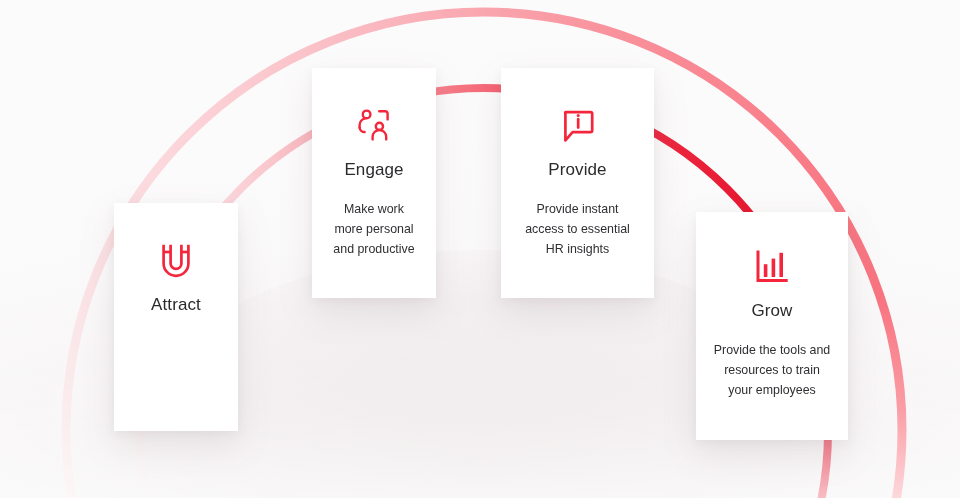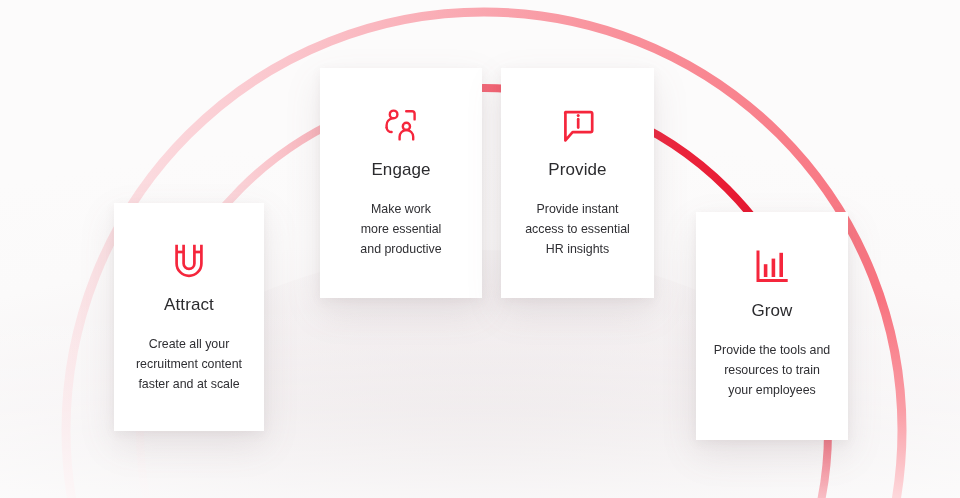--- a/index.html
+++ b/index.html
@@ -18,22 +18,22 @@
 
   .cards{position:absolute;left:0;top:0;width:960px;height:498px;}
 
   .card{
     position:absolute;
     background:#ffffff;
     box-sizing:border-box;
     display:flex;flex-direction:column;align-items:center;
     box-shadow:0 14px 34px rgba(120,100,105,0.13), 0 3px 10px rgba(120,100,105,0.07);
   }
-  .card.c1{left:114px;top:203px;width:150px;height:228px;}
-  .card.c2{left:320px;top:68px;width:162px;height:230px;}
+  .card.c1{left:114px;top:203px;width:124px;height:228px;}
+  .card.c2{left:312px;top:68px;width:124px;height:230px;}
   .card.c3{left:501px;top:68px;width:153px;height:230px;}
   .card.c4{left:696px;top:212px;width:152px;height:228px;}
 
   .icon-wrap{
     margin-top:37px;height:42px;display:flex;align-items:center;justify-content:center;
   }
   .card.c4 .icon-wrap{margin-top:34px;}
   .icon-wrap svg{display:block;}
 
   .card-title{
@@ -103,39 +103,36 @@
     <div class="card c1">
       <div class="icon-wrap">
         <svg width="34" height="36" viewBox="0 0 34 36" fill="none">
           <path d="M4.6 3.2 V20.4 a12.4 12.4 0 0 0 24.8 0 V3.2" stroke="#F5263C" stroke-width="2.7" stroke-linecap="square"></path>
           <path d="M11.6 3.2 V20.4 a5.4 5.4 0 0 0 10.8 0 V3.2" stroke="#F5263C" stroke-width="2.7" stroke-linecap="square"></path>
           <path d="M4.6 9.0 H11.6" stroke="#F5263C" stroke-width="2.7"></path>
           <path d="M22.4 9.0 H29.4" stroke="#F5263C" stroke-width="2.7"></path>
         </svg>
       </div>
       <div class="card-title">Attract</div>
-      <div class="card-body">Create all your
-recruitment content
-faster and at scale</div>
     </div>
 
     <div class="card c2">
       <div class="icon-wrap">
         <svg width="40" height="40" viewBox="0 0 40 40" fill="none" stroke="#F5263C" stroke-width="2.4" stroke-linecap="round">
           <circle cx="12.6" cy="8.4" r="3.8"></circle>
           <path d="M5.6 21.6 v-2.4 a7 7 0 0 1 5.6-6.8"></path>
           <path d="M5.6 21.6 a5 5 0 0 0 5 4.4"></path>
           <path d="M25.2 5.2 h5.8 a2.6 2.6 0 0 1 2.6 2.6 v5.6"></path>
           <circle cx="25.4" cy="20.4" r="3.6"></circle>
           <path d="M18.6 33.4 v-2.6 a6.8 6.8 0 0 1 13.6 0 v2.6"></path>
         </svg>
       </div>
       <div class="card-title">Engage</div>
       <div class="card-body">Make work
-more essential
+more personal
 and productive</div>
     </div>
 
     <div class="card c3">
       <div class="icon-wrap">
         <svg width="36" height="37" viewBox="0 0 36 37" fill="none">
           <path d="M5.4 4.2 h25.2 a1.6 1.6 0 0 1 1.6 1.6 v16.8 a1.6 1.6 0 0 1 -1.6 1.6 H12.6 L5.4 32.4 V5.8 a1.6 1.6 0 0 1 0 -1.6 Z" stroke="#F5263C" stroke-width="2.7" stroke-linejoin="round"></path>
           <path d="M18.2 11.2 v8.4" stroke="#F5263C" stroke-width="2.7" stroke-linecap="round"></path>
           <circle cx="18.2" cy="7.6" r="1.5" fill="#F5263C"></circle>
         </svg>

